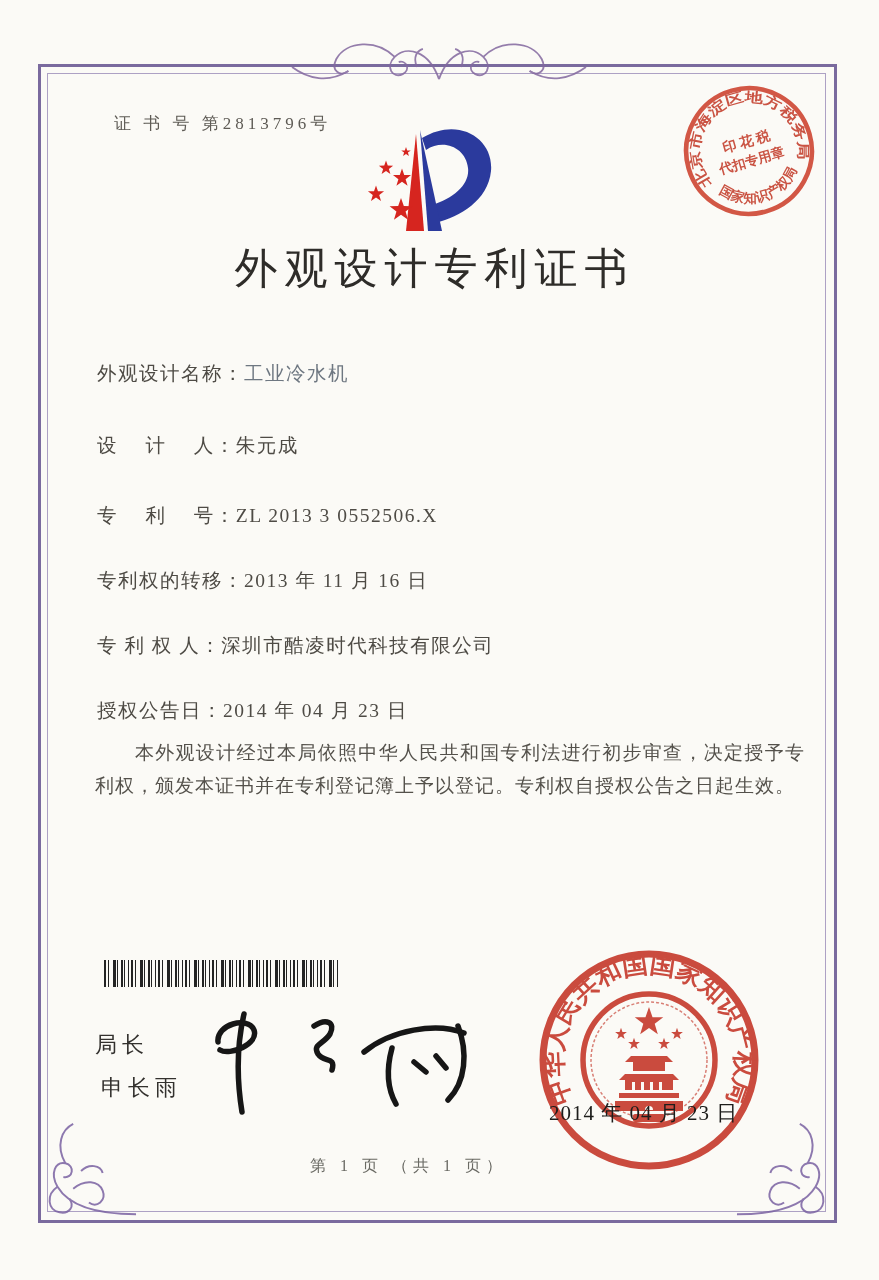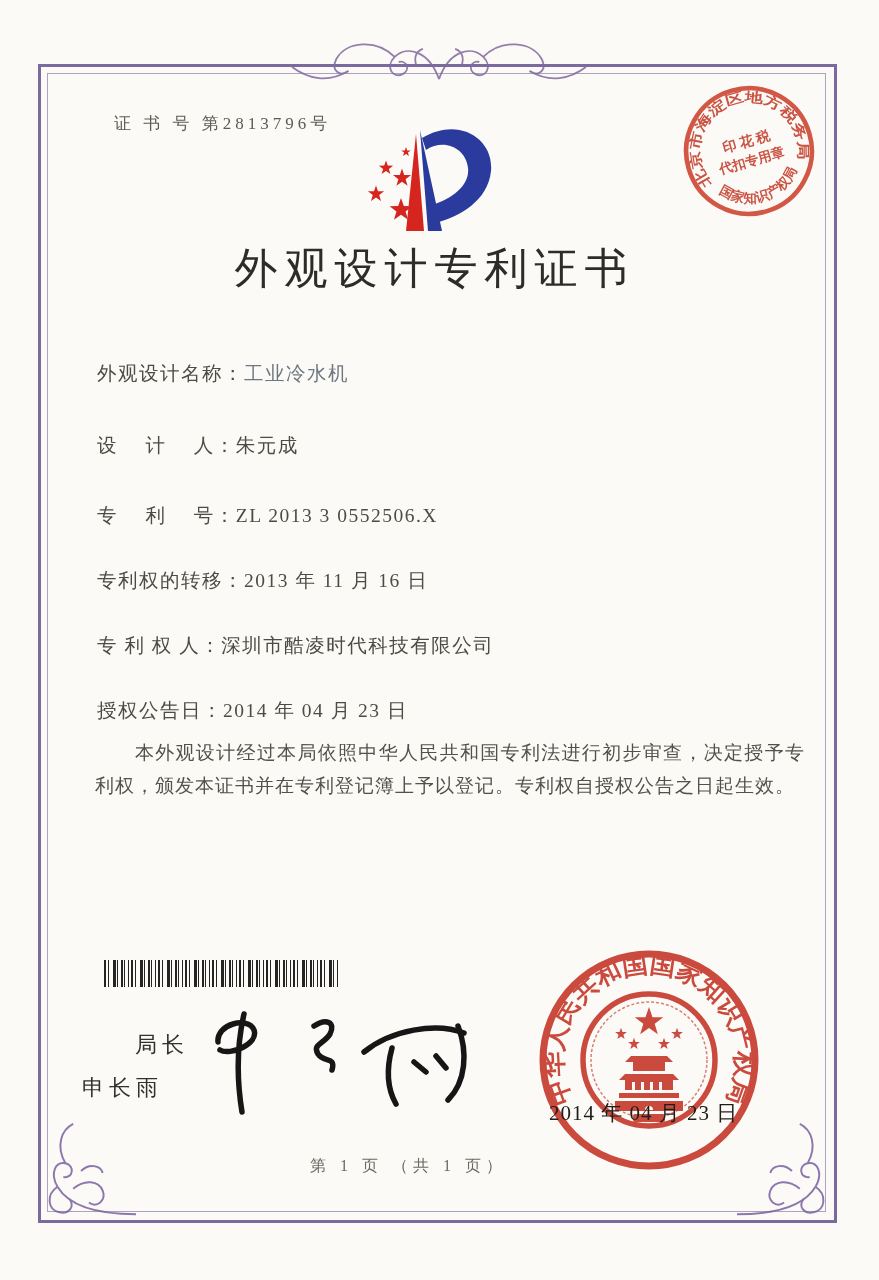--- a/index.html
+++ b/index.html
@@ -37,22 +37,22 @@
     background:repeating-linear-gradient(90deg,
       #242424 0 2px, transparent 2px 4px,
       #242424 4px 5px, transparent 5px 9px,
       #242424 9px 12px, transparent 12px 13px,
       #242424 13px 14px, transparent 14px 17px,
       #242424 17px 19px, transparent 19px 20px,
       #242424 20px 21px, transparent 21px 24px,
       #242424 24px 25px, transparent 25px 27px);
   }
   
-  .signer-title{left:95px;top:1030px;font-size:22px;letter-spacing:5px;color:#33312e;margin-left:40px;}
-  .signer-name{left:82px;top:1073px;font-size:22px;letter-spacing:5px;color:#33312e;}
+  .signer-title{left:95px;top:1030px;font-size:22px;letter-spacing:5px;color:#33312e;}
+  .signer-name{left:101px;top:1073px;font-size:22px;letter-spacing:5px;color:#33312e;}
   .signature{left:196px;top:1000px;width:300px;height:118px;}
   
   .page-footer{left:0;right:62px;top:1156px;text-align:center;font-size:16px;
                letter-spacing:5px;color:#6a6a64;}
 </style>
 </head>
 <body>
 
 <div class="abs frame-outer"></div>
 <div class="abs frame-inner"></div>

